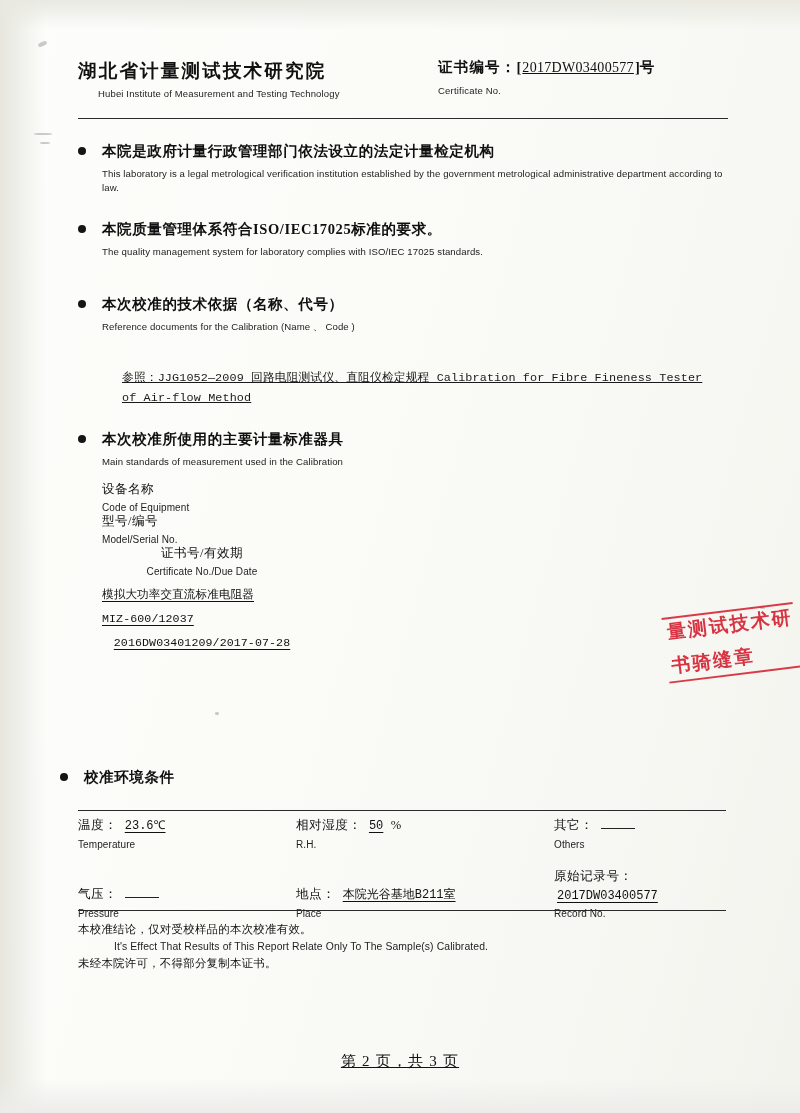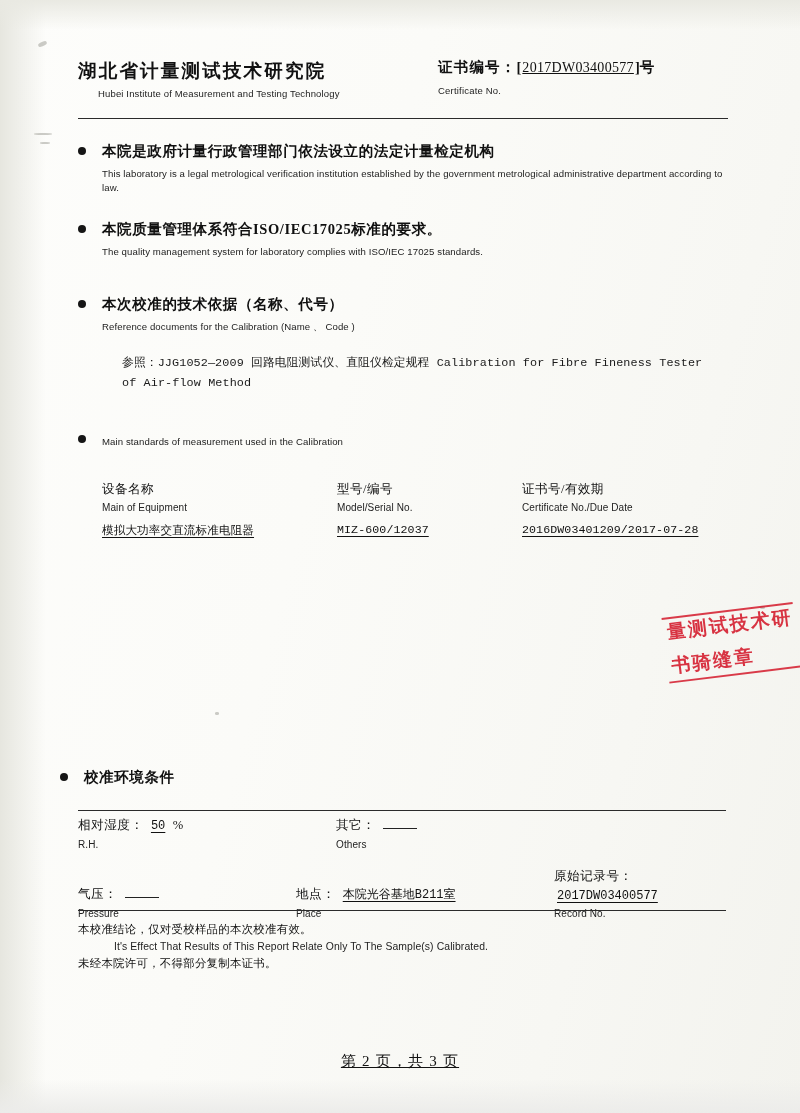--- a/index.html
+++ b/index.html
@@ -159,24 +159,25 @@
 
   
   .std-table {
     position: absolute;
     left: 102px;
     top: 481px;
     width: 620px;
   }
   .std-row {
     display: flex;
+    flex-direction: column;
   }
   .std-col-1 { width: 235px; }
   .std-col-2 { width: 185px; }
-  .std-col-3 { width: 200px; }
+  .std-col-3 { width: 200px; text-align: center; }
   .std-cn {
     font-family: "Liberation Serif", serif;
     font-size: 12.6px;
     color: #111;
     letter-spacing: .4px;
   }
   .std-en {
     font-size: 10px;
     color: #222;
     margin-top: 4px;
@@ -355,37 +356,38 @@
     </div>
   </div>
 
   <div class="item" style="left:78px;top:295px;width:655px;">
     <div class="bullet"></div>
     <div class="item-body">
       <div class="cn-head">本次校准的技术依据（名称、代号）</div>
       <div class="en-sub">Reference documents for the Calibration (Name 、 Code )</div>
     </div>
   </div>
-  <div style="position:absolute;left:122px;top:353px;width:620px;">
+  <div style="position:absolute;left:122px;top:368px;width:620px;text-decoration:underline;">
     <div class="mono-body">参照：JJG1052—2009 回路电阻测试仪、直阻仪检定规程   Calibration for Fibre Fineness Tester</div>
     <div class="mono-body">of Air-flow Method</div>
   </div>
 
   <div class="item" style="left:78px;top:430px;width:655px;">
     <div class="bullet"></div>
     <div class="item-body">
+      <div class="cn-head">本次校准所使用的主要计量标准器具</div>
       <div class="en-sub">Main standards of measurement used in the Calibration</div>
     </div>
   </div>
 
   <div class="std-table">
     <div class="std-row">
       <div class="std-col-1">
         <div class="std-cn">设备名称</div>
-        <div class="std-en">Main of Equipment</div>
+        <div class="std-en">Code of Equipment</div>
       </div>
       <div class="std-col-2">
         <div class="std-cn">型号/编号</div>
         <div class="std-en">Model/Serial No.</div>
       </div>
       <div class="std-col-3">
         <div class="std-cn">证书号/有效期</div>
         <div class="std-en">Certificate No./Due Date</div>
       </div>
     </div>
@@ -413,20 +415,27 @@
     <div class="bullet"></div>
     <div class="item-body">
       <div class="cn-head">校准环境条件</div>
     </div>
   </div>
 
   <div class="env-rule" style="top:810px;"></div>
 
   <div class="env-table">
     <div class="env-row">
+      <div class="env-cell env-c1">
+        <div>
+          <span class="env-cn">温度：</span>
+          <span class="env-val">23.6℃</span>
+        </div>
+        <div class="env-en">Temperature</div>
+      </div>
       <div class="env-cell env-c2">
         <div>
           <span class="env-cn">相对湿度：</span>
           <span class="env-val">50</span>
           <span class="env-cn">%</span>
         </div>
         <div class="env-en">R.H.</div>
       </div>
       <div class="env-cell env-c3">
         <div>

